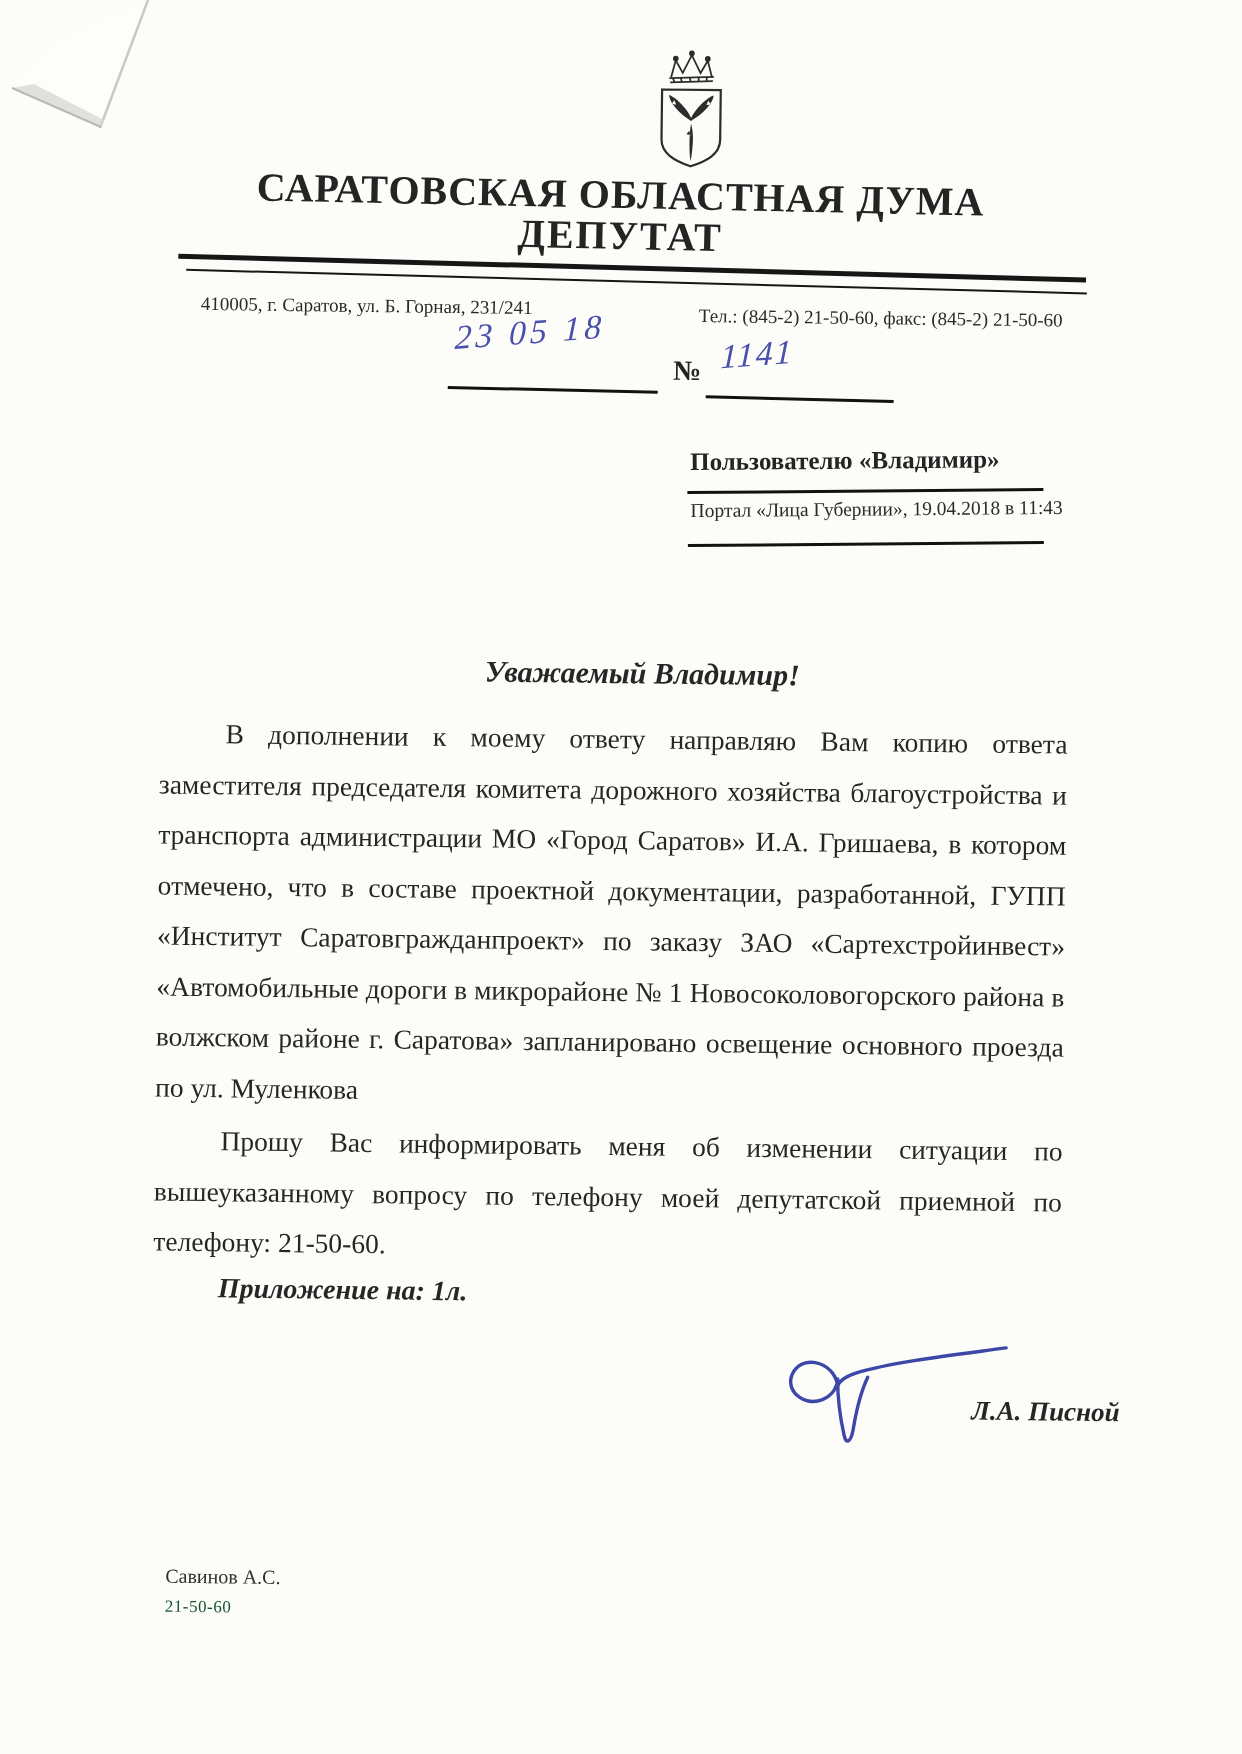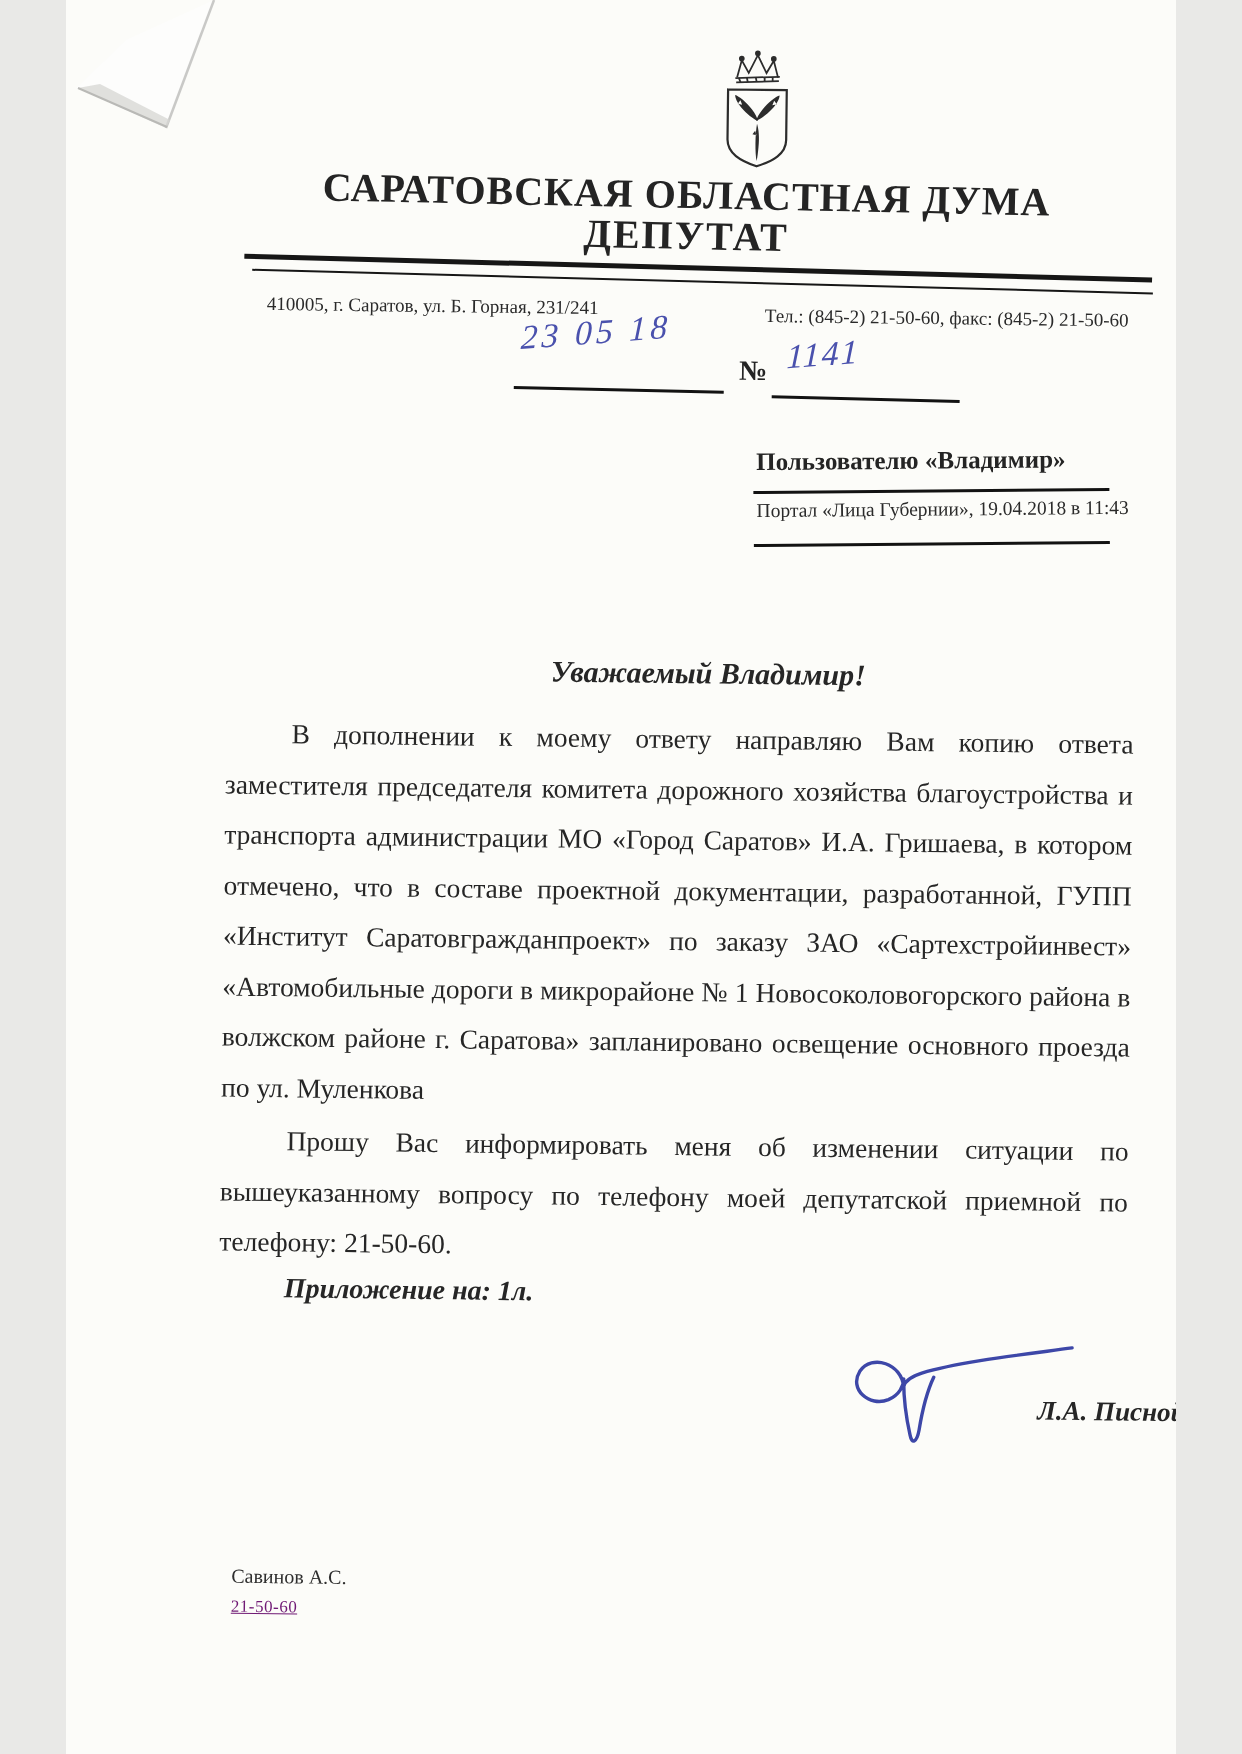--- a/index.html
+++ b/index.html
@@ -1,18 +1,18 @@
 <!DOCTYPE html>
 <html><head>
 <meta charset="utf-8">
 <style>
   html,body{margin:0;padding:0;background:#e9e9e7;}
   .sheet{
     position:relative;
-    width:1110px;height:1754px;
+    width:1242px;height:1754px;
     margin:0 auto;
     background:#fcfcf9;
     overflow:hidden;
     font-family:"Liberation Serif","DejaVu Serif",serif;
     color:#1f1f1f;
   }
   .abs{position:absolute;}
   .tilt{position:absolute;left:0;top:0;width:1242px;height:1754px;transform:rotate(0.7deg);transform-origin:40px 40px;}
 
   
@@ -62,21 +62,21 @@
   .bline.just{text-align-last:justify;}
   .bline.indent{text-indent:66px;}
   .attachment{left:233px;top:1270px;font-size:28px;font-weight:bold;font-style:italic;color:#262626;}
 
   
   .sig-svg{left:770px;top:1322px;}
   .signer-name{left:988px;top:1384px;font-size:27px;font-weight:bold;font-style:italic;color:#262626;white-space:nowrap;}
 
   
   .footer-executor{left:184px;top:1563px;font-size:20px;color:#2e2e2e;}
-  .footer-phone{left:184px;top:1595px;font-size:17px;color:#701a75;letter-spacing:0.5px;text-decoration:underline;}
+  .footer-phone{left:184px;top:1595px;font-size:17px;color:#14532d;letter-spacing:0.5px;}
 </style>
 </head>
 <body>
 
 <div class="sheet">
 
   <svg class="fold-svg" width="300" height="260" viewBox="0 0 300 260" aria-hidden="true">
     <polygon points="148,0 100,128 10,88 60,40" fill="#fdfdfc"></polygon>
     <line x1="148" y1="0" x2="100" y2="128" stroke="#c9c9c7" stroke-width="2.5"></line>
     <path d="M 12 88 L 100 128 L 104 120 L 34 84 Z" fill="#d6d6d3" opacity="0.75"></path>

